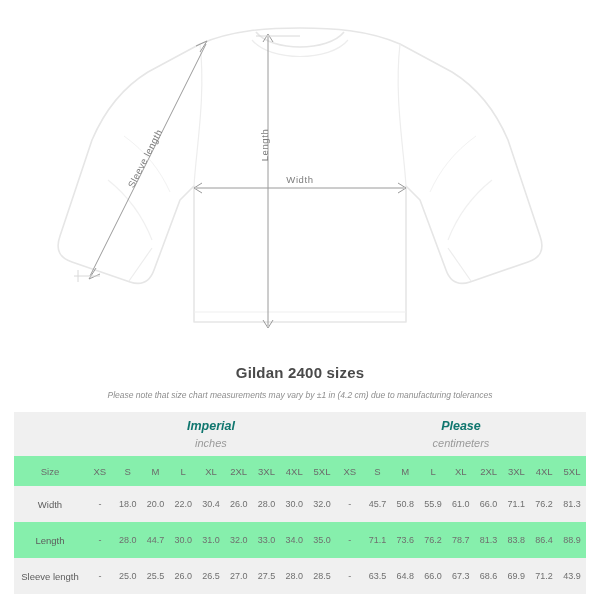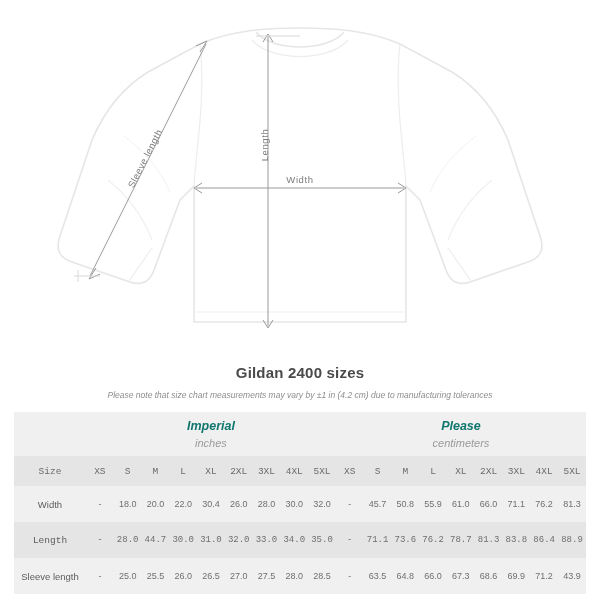--- a/index.html
+++ b/index.html
@@ -70,21 +70,21 @@
     vertical-align: middle;
     font-weight: normal;
     padding: 0;
   }
 
   tr.unit-row { height: 44px; }
   tr.head-row { height: 30px; }
   tr.data-row { height: 36px; }
 
   tr.band-shade td { background: #f0f0f0; }
-  tr.band-light td { background: #e5e5e5; font-family: Liberation Mono, monospace; }
+  tr.band-light td { background: #86efac; }
 
   .unit-name {
     font-size: 12.5px;
     font-style: italic;
     font-weight: bold;
     color: #0f766e;
     display: block;
   }
   .unit-sub {
     font-size: 11px;

